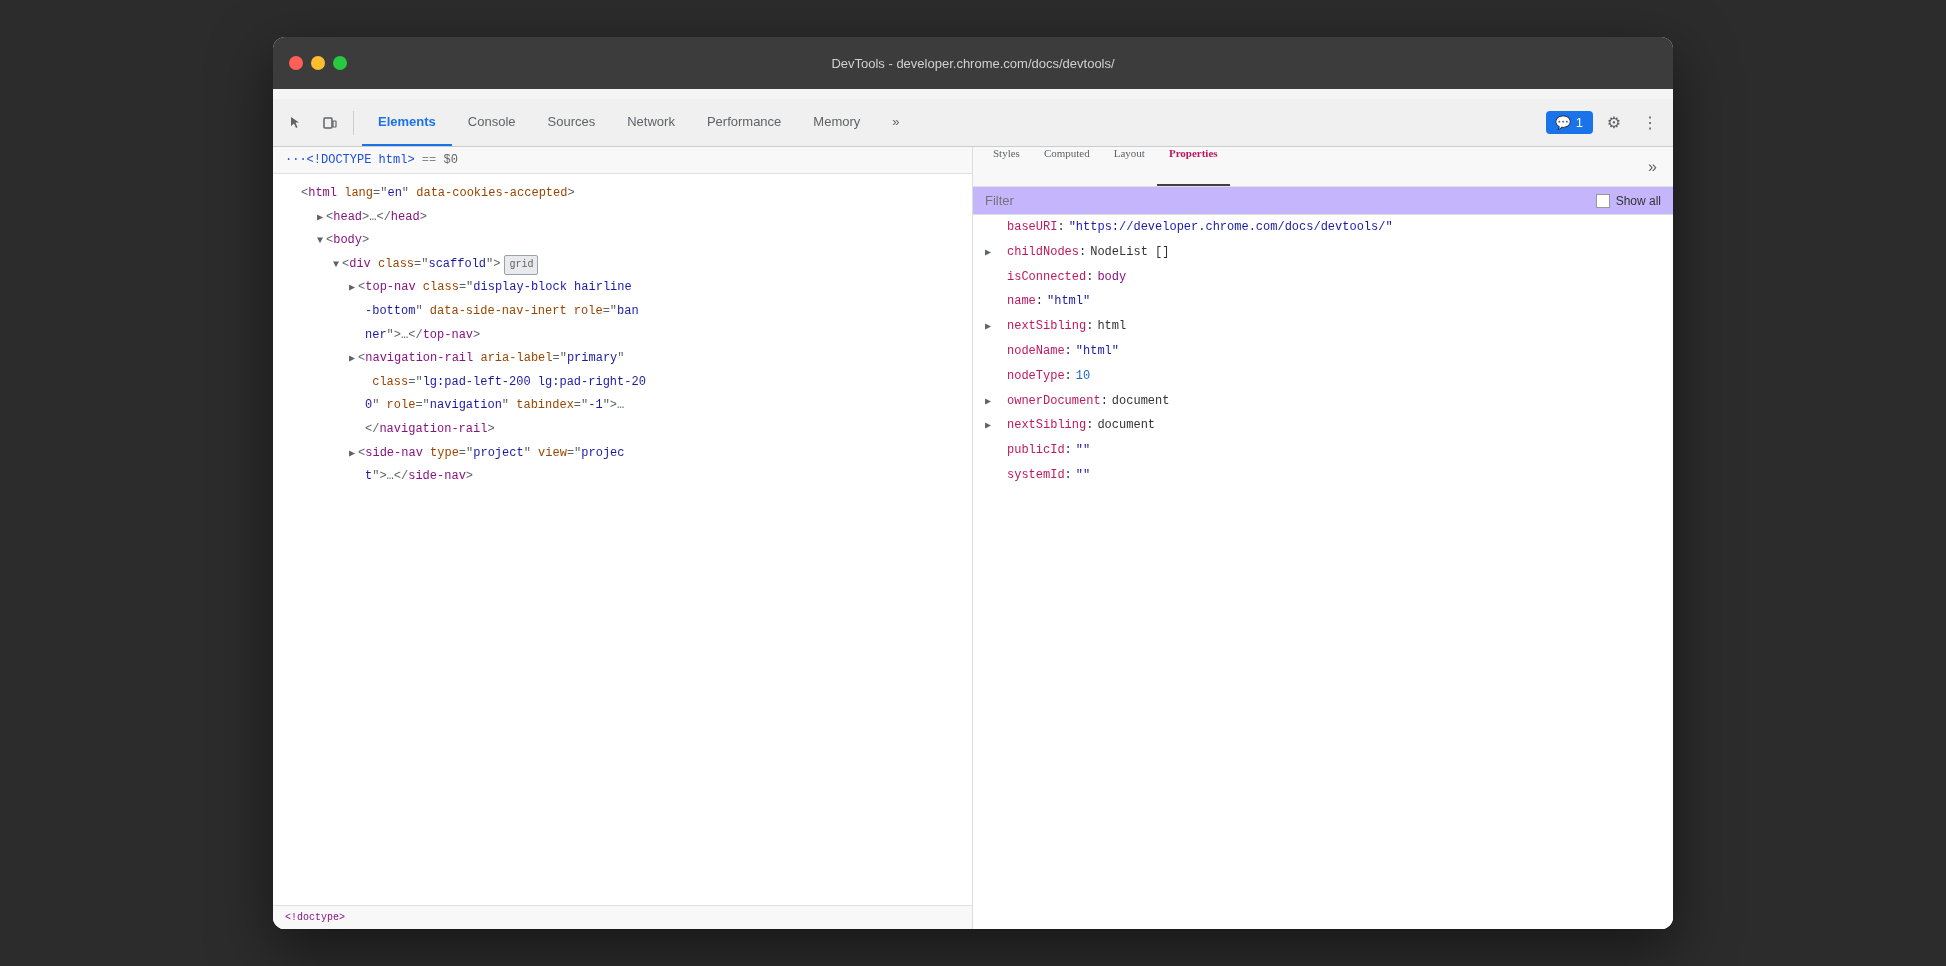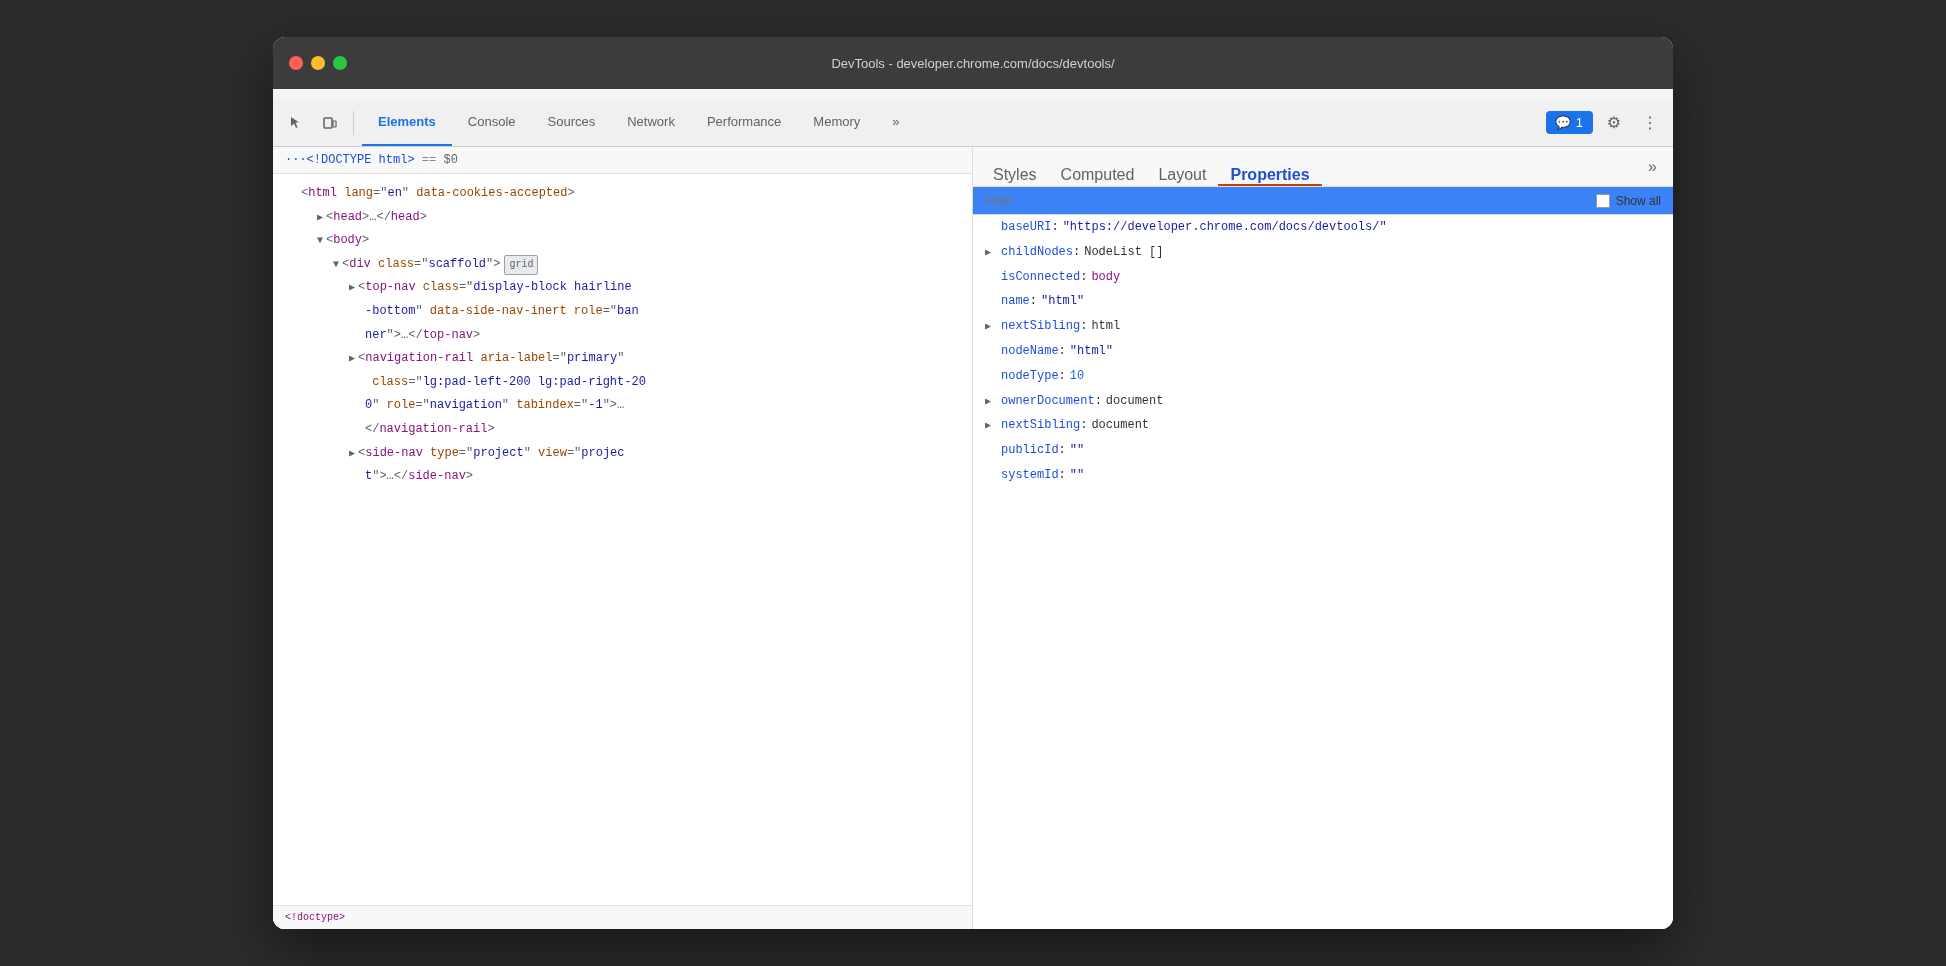--- a/index.html
+++ b/index.html
@@ -237,51 +237,52 @@
       align-items: stretch;
       height: 40px;
       border-bottom: 1px solid #e0e0e0;
       background: #f8f8f8;
       padding: 0 8px;
       flex-shrink: 0;
     }
 
     .props-tab {
       display: flex;
-      align-items: flex-end;
+      align-items: flex-start;
       padding: 0 12px;
-      font-size: 16px;
+      font-size: 11px;
       color: #5f6368;
       cursor: pointer;
       border-bottom: 2px solid transparent;
       height: 100%;
+      font-family: Liberation Serif, serif;
     }
     .props-tab.active {
-      color: #1d4ed8;
-      border-bottom: 2px solid #c2410c;
+      color: #be185d;
+      border-bottom: 2px solid #404040;
       font-weight: 600;
     }
 
     .props-tab-more {
       margin-left: auto;
       display: flex;
       align-items: center;
       color: #5f6368;
       font-size: 16px;
       cursor: pointer;
       padding: 0 8px;
     }
 
     
     .filter-bar {
       display: flex;
       align-items: center;
       padding: 6px 12px;
       border-bottom: 1px solid #e0e0e0;
-      background: #3b82f6;
+      background: #c4b5fd;
       flex-shrink: 0;
       justify-content: center;
     }
 
     .filter-input {
       flex: 1;
       border: none;
       outline: none;
       font-size: 13px;
       color: #333;
@@ -322,22 +323,23 @@
     .prop-arrow {
       color: #5f6368;
       font-size: 10px;
       margin-right: 4px;
       cursor: pointer;
       width: 12px;
       flex-shrink: 0;
     }
 
     .prop-key {
-      color: #1d4ed8;
+      color: #be185d;
       margin-right: 0;
+      margin-left: 6px;
     }
 
     .prop-colon {
       color: #333;
       margin-right: 4px;
     }
 
     .prop-value-string { color: #1a1aa6; }
     .prop-value-plain { color: #333; }
     .prop-value-keyword { color: #881280; }

